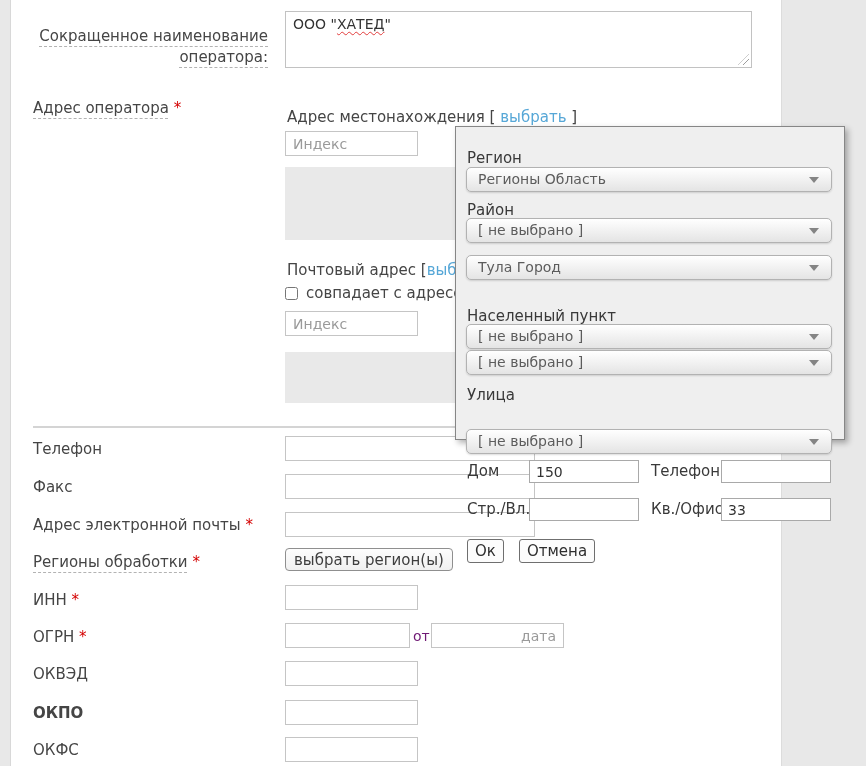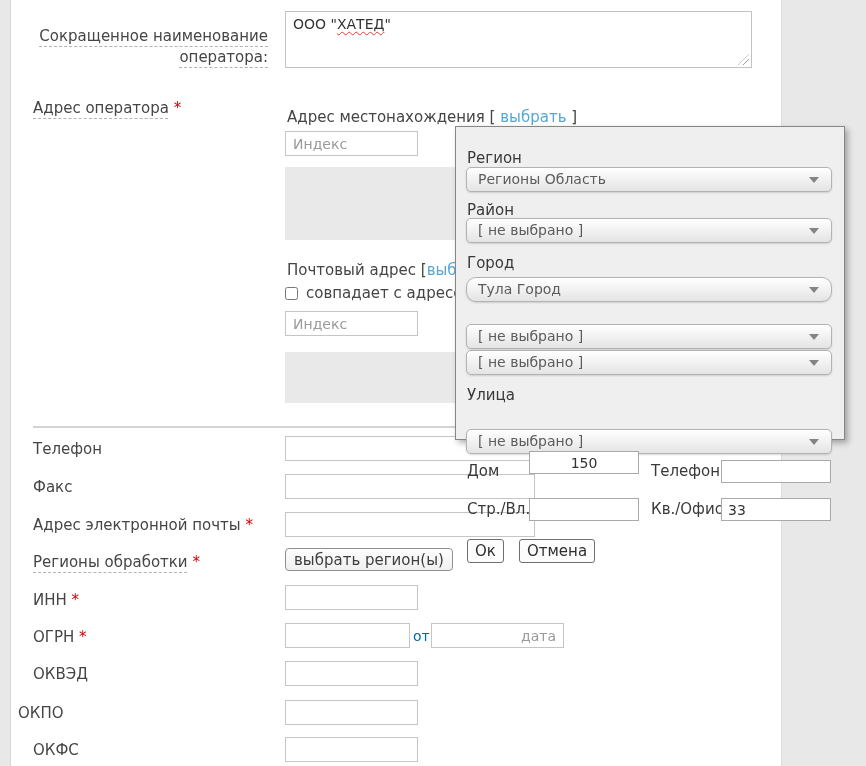--- a/index.html
+++ b/index.html
@@ -56,21 +56,21 @@
     position:absolute; left:285px; top:287px; width:13px; height:13px;
     accent-color:#fff; margin:0;
   }
   .regions-btn {
     position:absolute; left:285px; top:548px; height:23px;
     border:1px solid #8f8f8f; border-radius:4px;
     background:linear-gradient(#fdfdfd,#f0f0f0);
     font-family:inherit; font-size:15px; color:#3e3e3e; padding:0 8px;
     cursor:pointer;
   }
-  .ot { position:absolute; left:413px; top:628px; font-size:14px; color:#0369a1; }
+  .ot { position:absolute; left:413px; top:628px; font-size:14px; color:#701a75; }
 
   
   .popup {
     position:absolute; left:455px; top:126px; width:390px; height:314px;
     background:#efefef; border:1px solid #868686;
     box-shadow:3px 3px 6px rgba(0,0,0,0.3);
     z-index:10;
   }
   .plbl { position:absolute; font-size:15px; color:#393939; }
   .psel {
@@ -155,45 +155,46 @@
 <div class="lbl" style="left:33px;top:627px;">
   <span>ОГРН</span> <span class="req">*</span>
 </div>
 <input class="inp" style="left: 285px; top: 623px; width: 125px;">
 <div class="ot">от</div>
 <input class="inp" style="left: 431px; top: 623px; text-align: right;" placeholder="дата">
 
 <div class="lbl" style="left:33px;top:664px;">ОКВЭД</div>
 <input class="inp" style="left: 285px; top: 661px;">
 
-<div class="lbl" style="left:18px;top:703px;">ОКПО</div>
+<div class="lbl" style="left:33px;top:703px;font-weight:bold;">ОКПО</div>
 <input class="inp" style="left: 285px; top: 700px;">
 
 <div class="lbl" style="left:33px;top:740px;">ОКФС</div>
 <input class="inp" style="left: 285px; top: 737px;">
 
 <div class="popup">
 
   <div class="plbl" style="left:11px;top:22px;">Регион</div>
   <div class="psel" style="top:40px;"><span>Регионы Область</span><span class="arr"></span></div>
 
   <div class="plbl" style="left:11px;top:74px;">Район</div>
   <div class="psel" style="top:91px;"><span>[ не выбрано ]</span><span class="arr"></span></div>
 
   <div class="plbl" style="left:11px;top:127px;">Город</div>
-  <div class="psel" style="top:150px;border-radius:10px;"><span>Тула Город</span><span class="arr"></span></div>
-
+  <div class="psel" style="top:128px;"><span>Тула Город</span><span class="arr"></span></div>
+
+  <div class="plbl" style="left:11px;top:180px;">Населенный пункт</div>
   <div class="psel" style="top:197px;"><span>[ не выбрано ]</span><span class="arr"></span></div>
   <div class="psel" style="top:223px;"><span>[ не выбрано ]</span><span class="arr"></span></div>
 
   <div class="plbl" style="left:11px;top:259px;">Улица</div>
   <div class="psel" style="top:302px;"><span>[ не выбрано ]</span><span class="arr"></span></div>
 
   <div class="plbl" style="left:11px;top:335px;">Дом</div>
-  <input class="pinp" style="left: 73px; top: 324px; text-align: center;" value="150">
+  <input class="pinp" style="left: 73px; top: 333px;" value="150">
   <div class="plbl" style="left:195px;top:335px;">Телефон</div>
   <input class="pinp" style="left: 265px; top: 333px;" value="">
 
   <div class="plbl" style="left:11px;top:373px;">Стр./Вл.</div>
   <input class="pinp" style="left: 73px; top: 371px;" value="">
   <div class="plbl" style="left:195px;top:373px;">Кв./Офис</div>
   <input class="pinp" style="left: 265px; top: 371px;" value="33">
 
   <button class="pbtn" style="left:11px;">Ок</button>
   <button class="pbtn" style="left:63px;">Отмена</button>

